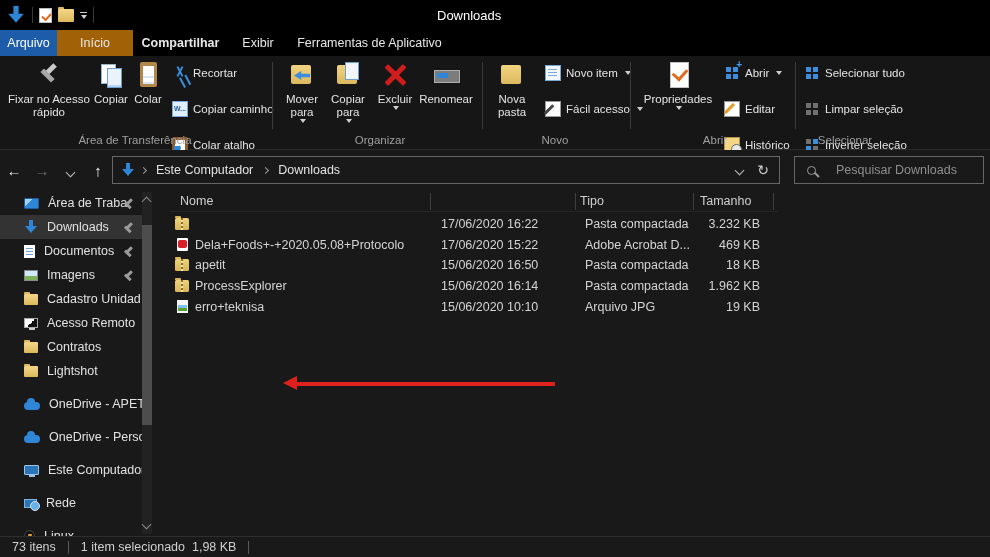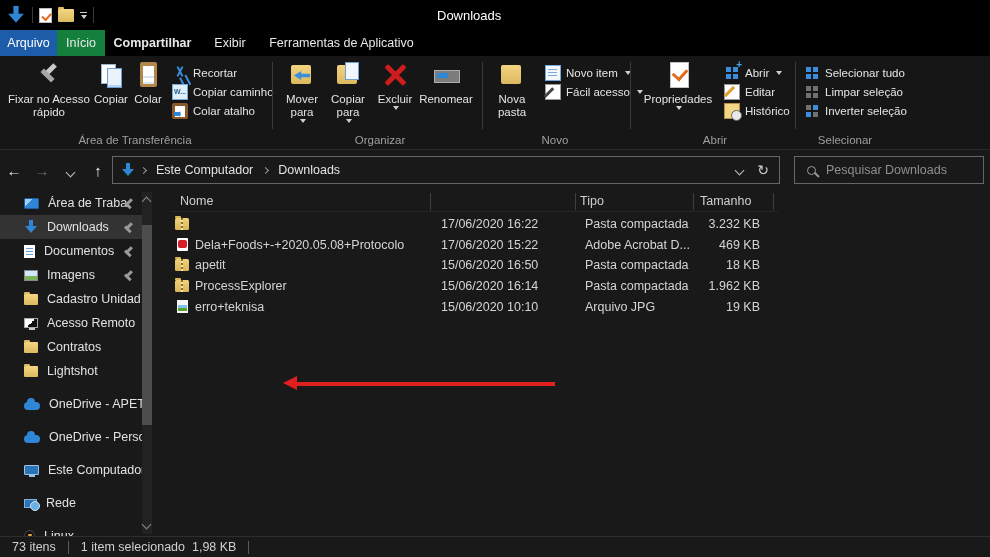--- a/index.html
+++ b/index.html
@@ -12,33 +12,33 @@
   .qat { position:absolute; left:6px; top:3px; display:flex; align-items:center; gap:6px; height:24px; }
   .qat-sep { width:1px; height:16px; background:#3a3a3a; }
   .manage-tab { position:absolute; left:265px; top:3px; width:163px; height:27px;
     background:#e8d4f8; color:#111; display:flex; align-items:center; justify-content:center; font-size:12.5px; }
   .win-title { position:absolute; left:437px; top:0; height:30px; display:flex; align-items:center; color:#fff; font-size:13px; }
 
   
   .tabrow { height:26px; background:#000; display:flex; flex:none; }
   .tab { display:flex; align-items:center; justify-content:center; font-size:12.5px; color:#e8e8e8; cursor:default; }
   .tab-arquivo { width:57px; background:#1d5ca8; color:#fff; }
-  .tab-inicio  { width:48px; background:#15803d; }
+  .tab-inicio  { width:76px; background:#a16207; }
   .tab-compartilhar { width:95px;font-weight:bold; }
   .tab-exibir { width:60px; }
   .tab-ferramentas { width:163px; }
 
   
   .ribbon { position:relative; height:94px; background:#161616; border-bottom:1px solid #2b2b2b; flex:none; }
   .rgroup-label { position:absolute; bottom:3px; font-size:11.5px; color:#9f9f9f; text-align:center; }
   .rdiv { position:absolute; top:6px; bottom:20px; width:1px; background:#3a3a3a; }
   .bigbtn { position:absolute; top:4px; display:flex; flex-direction:column; align-items:center; text-align:center;
     font-size:11.5px; color:#e4e4e4; line-height:13px; }
   .bigbtn .ric { margin-bottom:3px; }
-  .smallcol { position:absolute; display:flex; flex-direction:column; gap:2px;text-align:right; }
+  .smallcol { position:absolute; display:flex; flex-direction:column; gap:19px;text-align:right; }
   .smallbtn { display:flex; align-items:center; gap:5px; font-size:11.5px; color:#e4e4e4; height:17px; }
   .caret-down { width:0; height:0; border-left:3.5px solid transparent; border-right:3.5px solid transparent;
     border-top:4px solid #cfcfcf; display:inline-block; margin-left:2px; }
 
   
   .ric { width:30px; height:30px; position:relative; flex:none; }
   .ric-pin::before { content:""; position:absolute; left:14px; top:3px; width:5px; height:13px; background:#c9c9c9; transform:rotate(45deg); }
   .ric-pin::after  { content:""; position:absolute; left:6px; top:13px; width:15px; height:5px; background:#a7a7a7; transform:rotate(45deg); }
   .ric-copy::before { content:""; position:absolute; left:5px; top:4px; width:13px; height:18px; background:#fff; border:1px solid #9ab4cc; }
   .ric-copy::after  { content:""; position:absolute; left:11px; top:8px; width:13px; height:18px; background:#eaf3fc; border:1px solid #6f9fd2;
@@ -93,21 +93,21 @@
   .navbtn.dis { color:#6f6f6f; }
   .chev { display:inline-block; width:7px; height:7px; border-right:1.5px solid #bfbfbf; border-bottom:1.5px solid #bfbfbf; }
   .chev.down { transform:rotate(45deg); }
   .chev.right { transform:rotate(-45deg); width:5px; height:5px; border-color:#9a9a9a; }
   .addrbox { position:absolute; left:112px; top:6px; width:668px; height:28px; background:#191919;
     border:1px solid #666; display:flex; align-items:center; }
   .crumb { color:#e2e2e2; font-size:12.5px; padding:0 4px; }
   .addr-right { margin-left:auto; display:flex; align-items:center; gap:14px; padding-right:10px; }
   .refresh { color:#cfcfcf; font-size:14px; }
   .searchbox { position:absolute; left:794px; top:6px; width:190px; height:28px; background:#191919;
-    border:1px solid #666; display:flex; align-items:center; gap:10px; padding-left:12px; }
+    border:1px solid #666; display:flex; align-items:center; gap:20px; padding-left:12px; }
   .mag { position:relative; width:9px; height:9px; border:1.5px solid #9a9a9a; border-radius:50%; flex:none; }
   .mag::after { content:""; position:absolute; width:6px; height:1.5px; background:#9a9a9a; transform:rotate(45deg); right:-5px; bottom:-2px; }
   .search-ph { color:#8f8f8f; font-size:12.5px; }
 
   
   .bodyrow { display:flex; flex:1; background:#191919; overflow:hidden; }
   .sidebar { position:relative; width:165px; flex:none; padding-top:1px; overflow:hidden; }
   .side-item { position:relative; height:24px; display:flex; align-items:center; gap:9px; padding-left:24px; width:152px; color:#e2e2e2; }
   .side-item.sel { background:#333; }
   .side-item.brk { margin-top:9px; }

